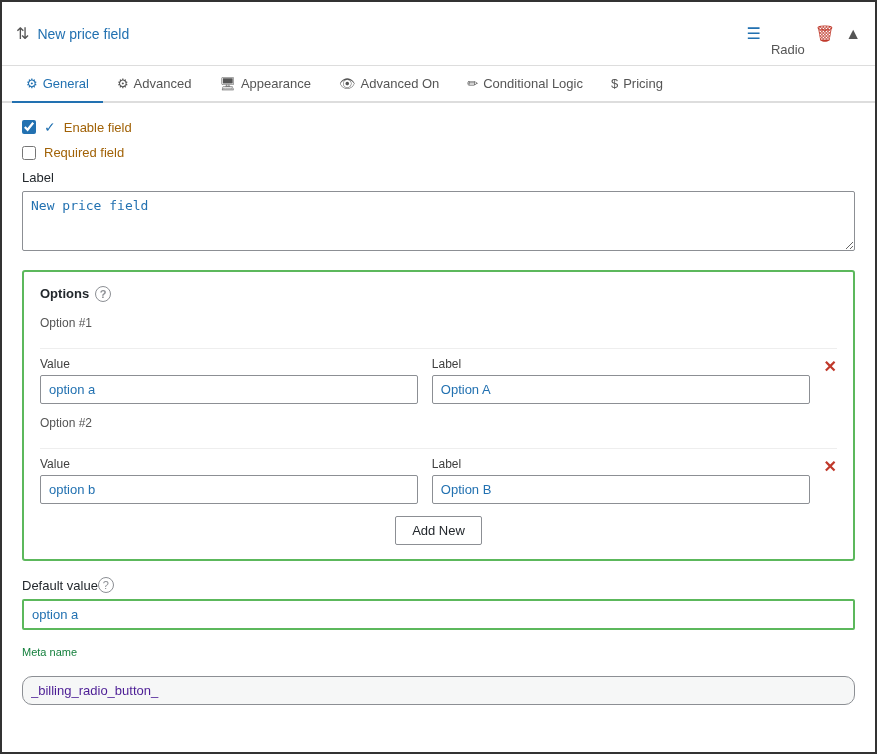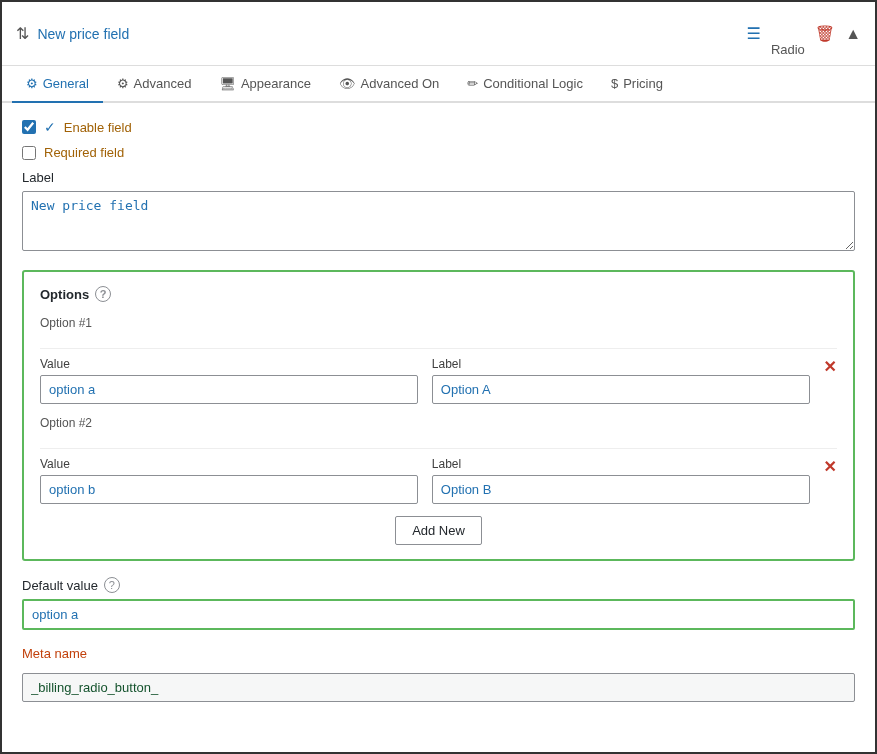--- a/index.html
+++ b/index.html
@@ -117,21 +117,21 @@
     }
     
     .options-section {
       border: 2px solid #5cb85c;
       border-radius: 3px;
       padding: 14px 16px;
       margin: 16px 0;
     }
     .options-header {
       display: flex;
-      align-items: center;
+      align-items: flex-start;
       gap: 6px;
       margin-bottom: 14px;
       font-size: 13px;
       font-weight: 600;
       color: #23282d;
     }
     .help-icon {
       display: inline-flex;
       align-items: center;
       justify-content: center;
@@ -194,50 +194,49 @@
       color: #23282d;
       cursor: pointer;
     }
     
     .default-section {
       margin-bottom: 16px;
     }
     .default-label {
       display: flex;
       align-items: center;
-      gap: 6px;
       font-size: 13px;
       color: #23282d;
       margin-bottom: 6px;
     }
     .default-input {
       width: 100%;
       padding: 6px 8px;
       border: 2px solid #5cb85c;
       border-radius: 2px;
       font-size: 13px;
       color: #2271b1;
       outline: none;
     }
     
     .meta-section {
       margin-bottom: 16px;
     }
     .meta-label {
-      font-size: 13px;
-      color: #c2410c;
-      margin-bottom: 12px;
+      font-size: 11px;
+      color: #15803d;
+      margin-bottom: 18px;
     }
     .meta-input {
       width: 100%;
       padding: 6px 8px;
       border: 1px solid #8c8f94;
-      border-radius: 2px;
-      font-size: 13px;
-      color: #14532d;
+      border-radius: 10px;
+      font-size: 13px;
+      color: #4c1d95;
       background: #f6f7f7;
       outline: none;
     }
     .checkmark-icon { color: #2271b1; font-size: 14px; }
   </style>
 </head>
 <body>
 
 <div class="window">
 

